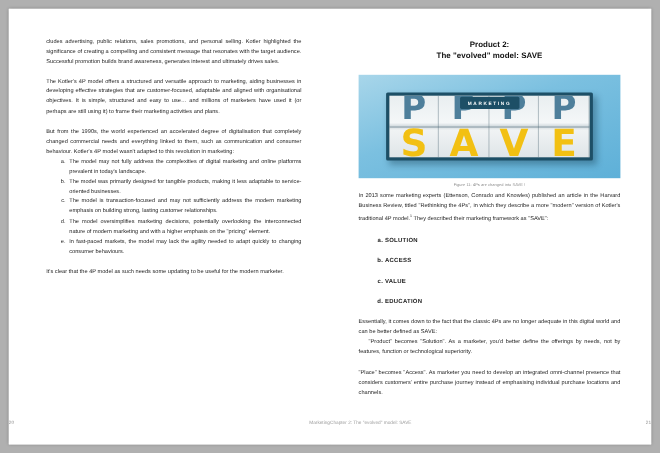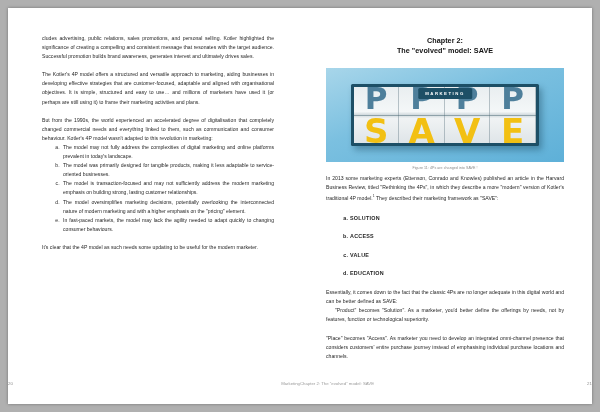--- a/index.html
+++ b/index.html
@@ -231,21 +231,21 @@
         <span class="pageno">20</span>
         <span class="label">Marketing</span>
       </div>
     </div>
 
     <div class="gutter-shadow"></div>
 
     <div class="page page-right">
 
       <div class="chapter-title">
-        <span class="l1">Chapter 2:</span>
+        <span class="l1">Product 2:</span>
         <span class="l2">The "evolved" model: SAVE</span>
       </div>
 
       <div class="figure">
         <div class="fig-frame">
           <div class="board-wrap">
             <div class="tag">MARKETING</div>
             <div class="board">
               <div class="panels">
                 <div class="panel">

